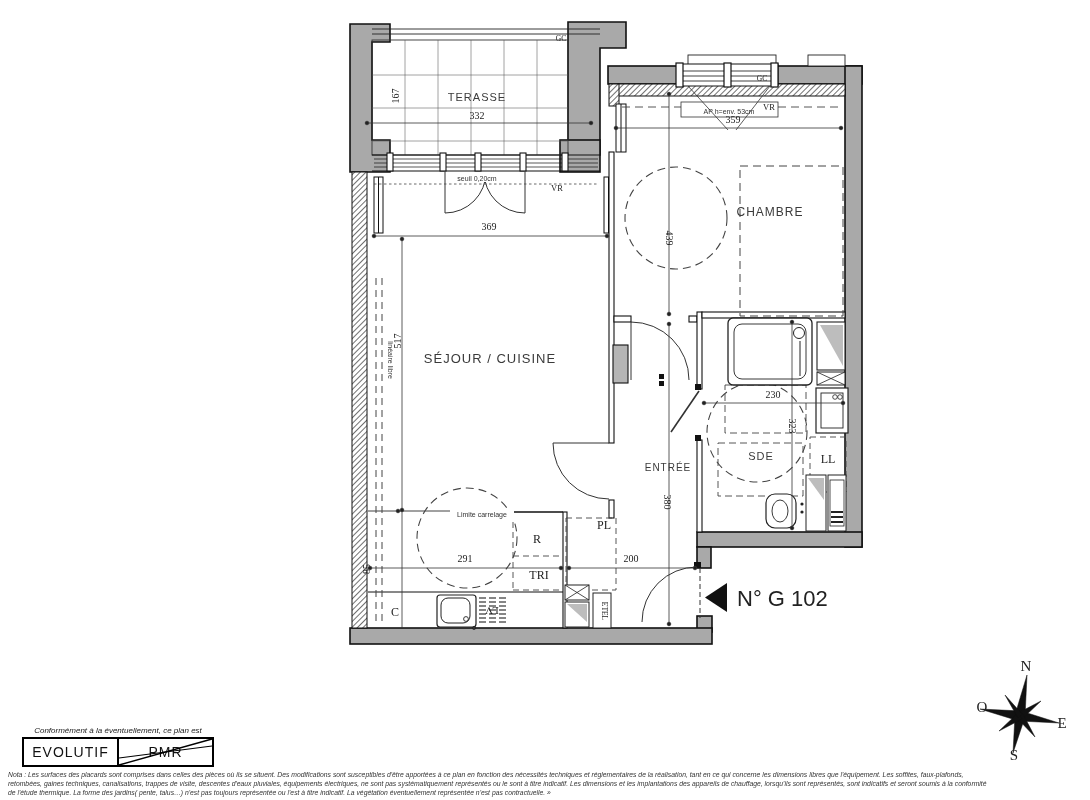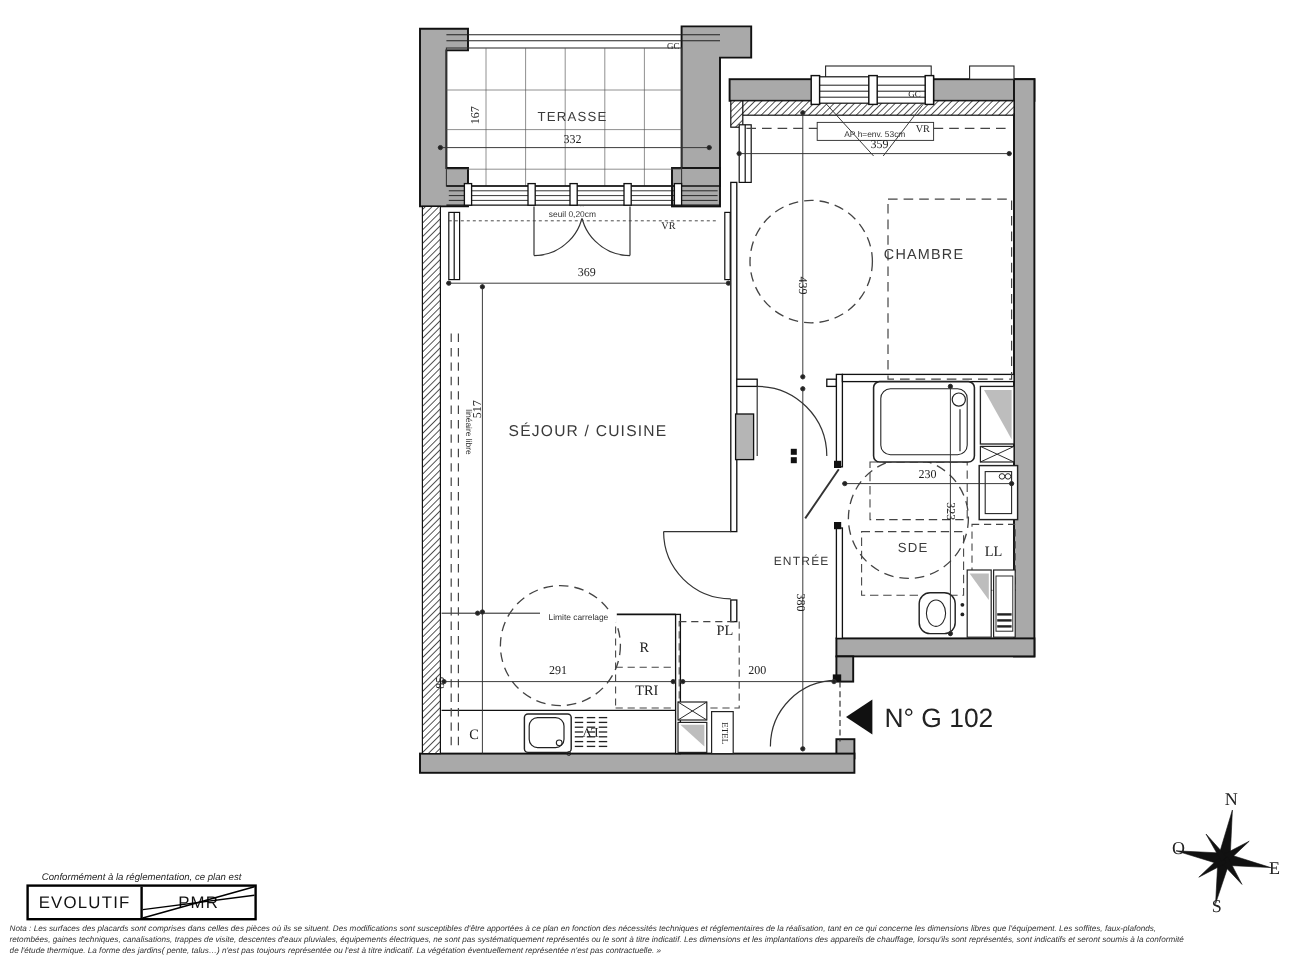--- a/index.html
+++ b/index.html
@@ -360,21 +360,21 @@
     <g text-anchor="middle" stroke="none" font-family="Liberation Serif, serif" font-size="15">
       <text x="1026" y="671">N</text>
       <text x="982" y="712">O</text>
       <text x="1062" y="728">E</text>
       <text x="1014" y="760">S</text>
     </g>
   </g>
 </svg>
 
 <div class="legend">
-  <div class="legend-caption">Conformément à la réglementation, ce plan est</div>
+  <div class="legend-caption">Conformément à la éventuellement, ce plan est</div>
   <div class="legend-box">
     <div class="legend-cell">EVOLUTIF</div>
     <div class="legend-cell right">
       <span>PMR</span>
       <svg class="strike" viewBox="0 0 94 26" preserveAspectRatio="none">
         <line x1="0" y1="26" x2="94" y2="0" stroke="#000" stroke-width="1.4"></line>
         <line x1="0" y1="19" x2="94" y2="7" stroke="#000" stroke-width="1.2"></line>
       </svg>
     </div>
   </div>

